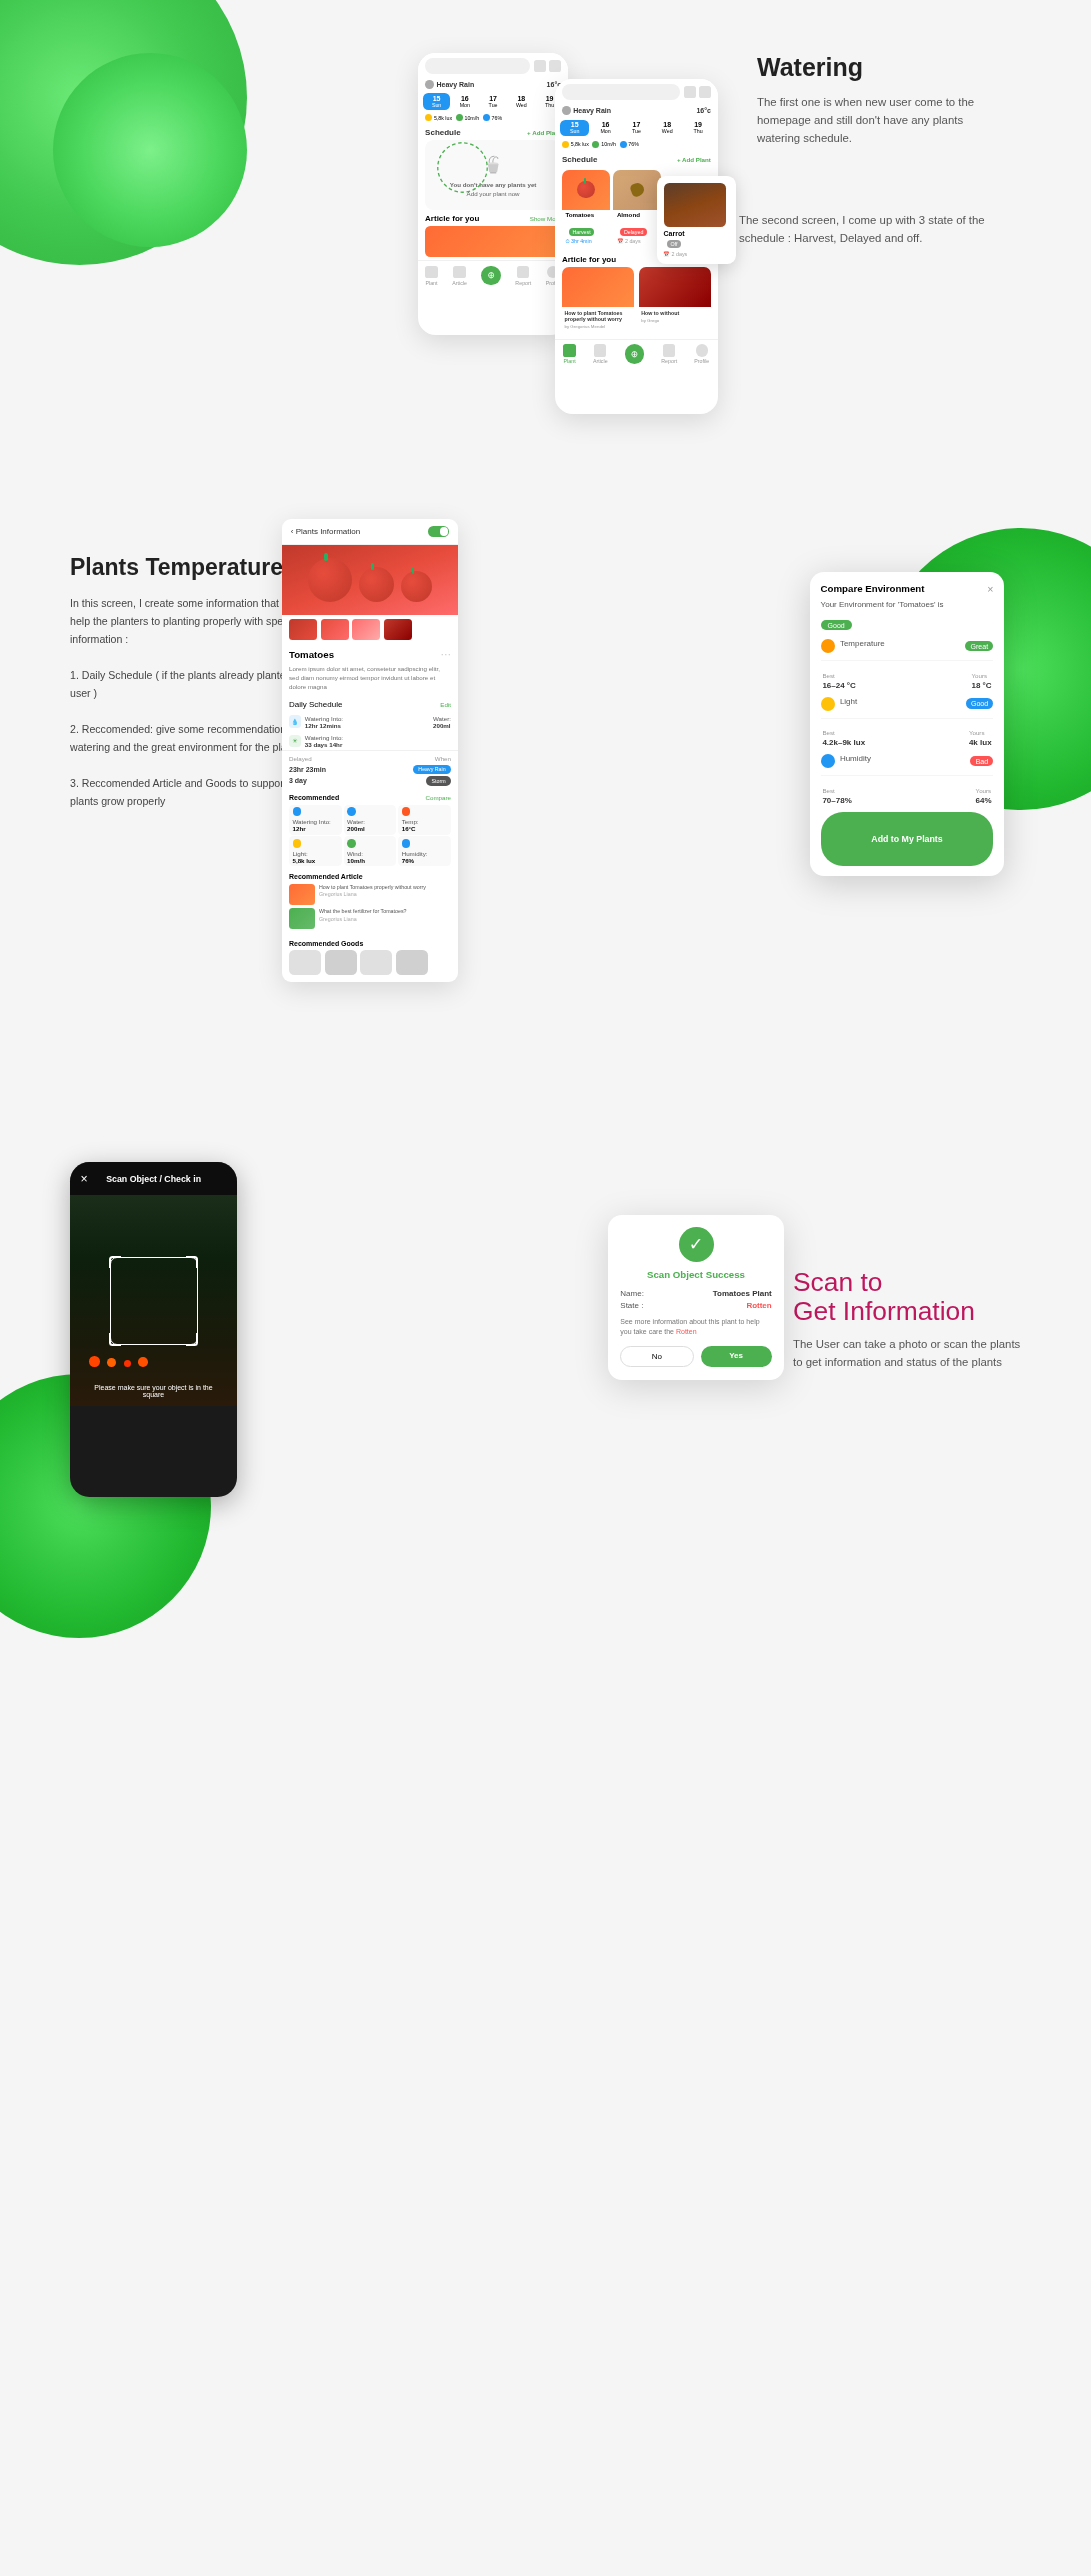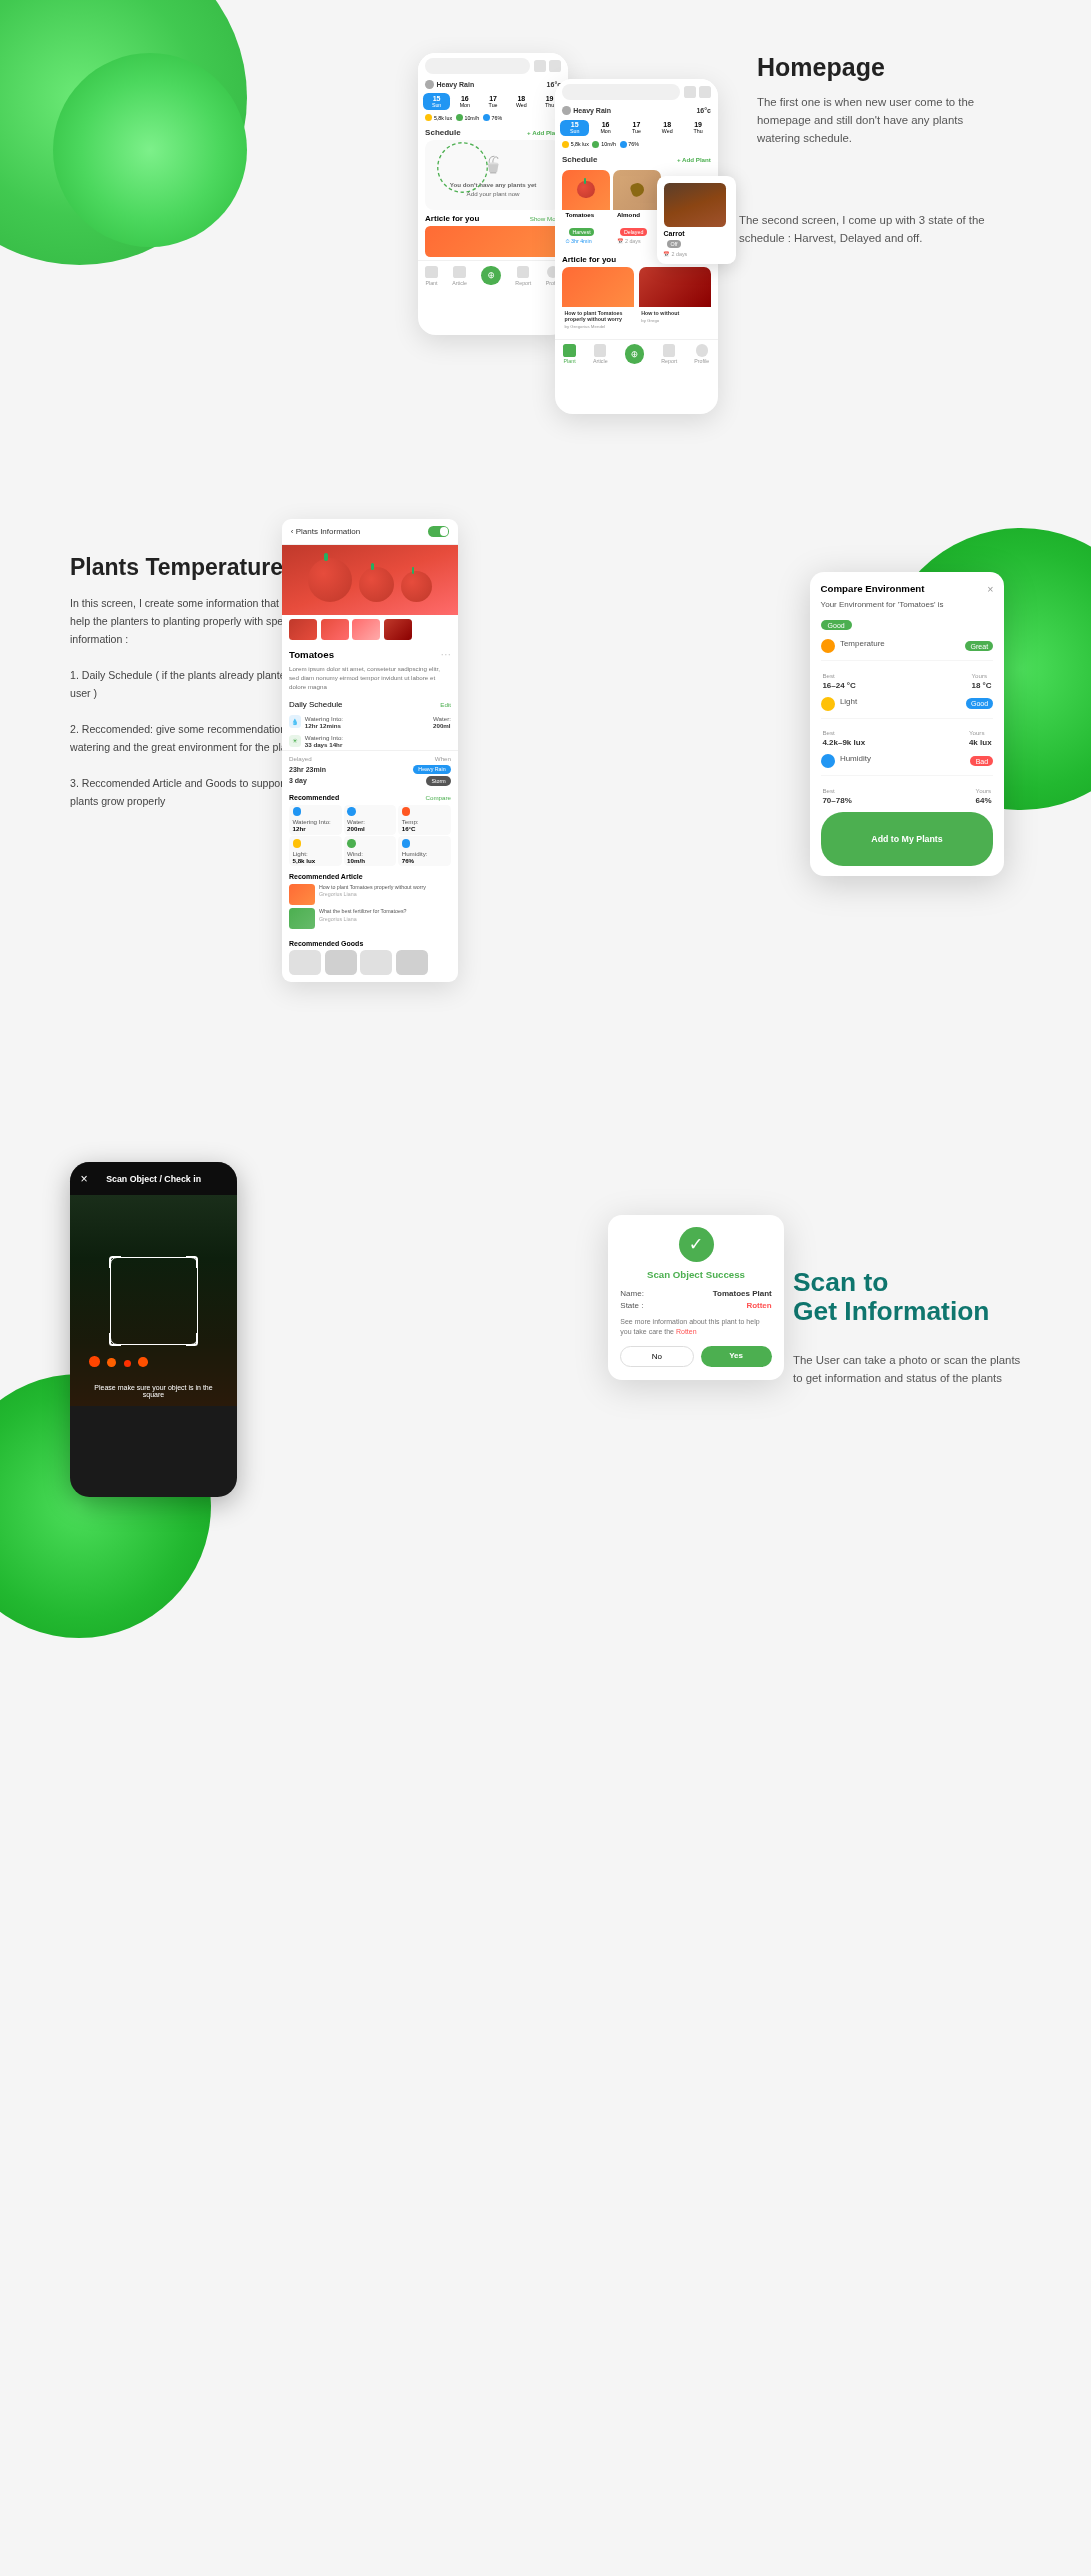--- a/index.html
+++ b/index.html
@@ -900,24 +900,24 @@
     .scan-text-section {
       position: absolute;
       right: 106px;
       top: 141px;
       max-width: 229px;
       z-index: 2;
     }
 
     .scan-title {
       font-size: 26.4px;
-      font-weight: 700;
-      color: #0f766e;
+      font-weight: 400;
+      color: #be185d;
       line-height: 1.1;
-      margin-bottom: 25px;
+      margin-bottom: 9px;
     }
 
     .scan-desc {
       font-size: 11.4px;
       color: #555;
       line-height: 1.6;
     }
 
     
     .section-divider {
@@ -1278,21 +1278,21 @@
       <div class="carrot-popup-status">
         <span class="badge badge-off">Off</span>
       </div>
       <div style="font-size:5.3px;color:#9e9e9e;margin-top:2.6px;display:flex;align-items:center;gap:1.8px;">
         <span>📅 2 days</span>
       </div>
     </div>
   </div>
 
   <div class="text-section-right">
-    <h2 class="section-title">Homepage</h2>
+    <h2 class="section-title">Watering</h2>
     <p class="section-desc">The first one is when new user come to the homepage and still don't have any plants watering schedule.</p>
   </div>
 
   <div class="text-section-right2">
     <p class="section-desc">The second screen, I come up with 3 state of the schedule : Harvest, Delayed and off.</p>
   </div>
 </div>
 
 <div class="section-divider"></div>
 

